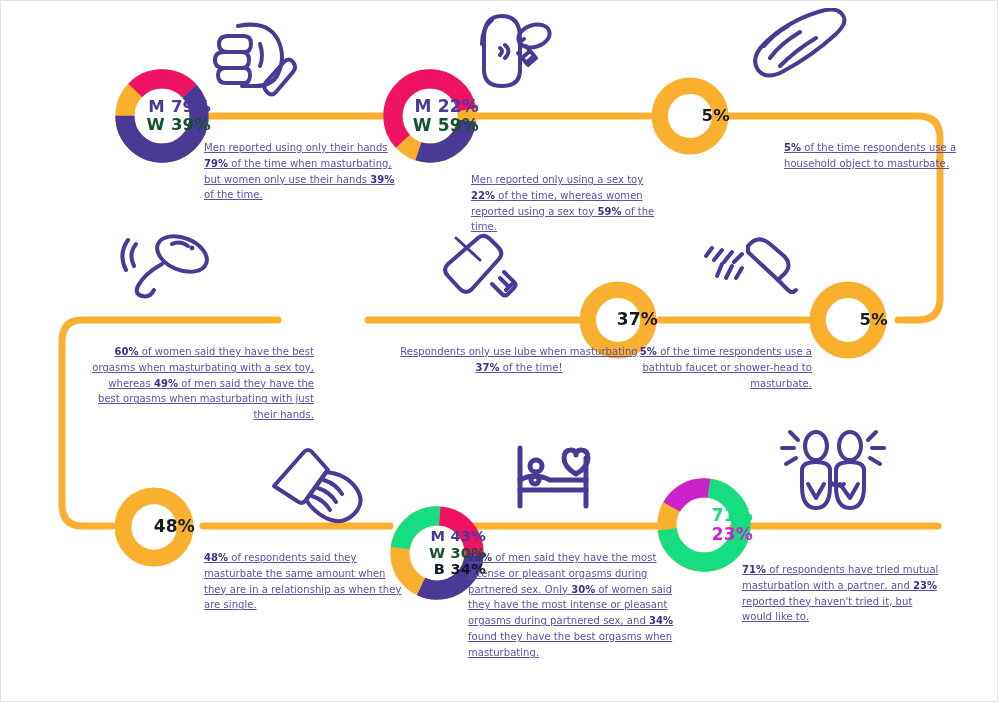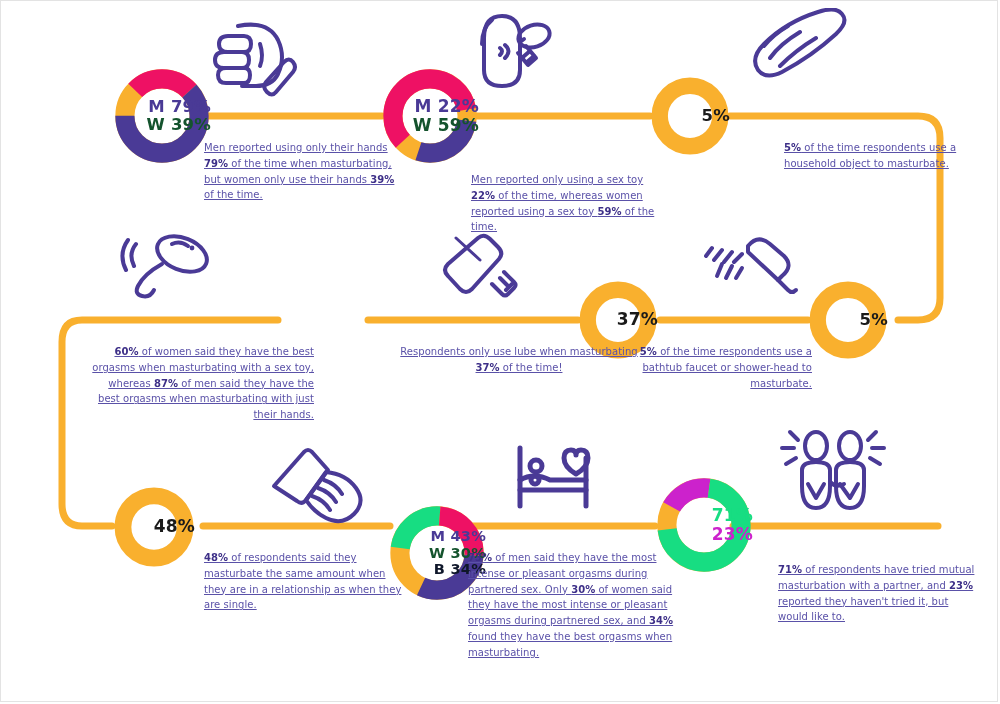--- a/index.html
+++ b/index.html
@@ -158,21 +158,21 @@
         <ellipse cx="62" cy="32" rx="26" ry="16" transform="rotate(22 62 32)"></ellipse>
         <path d="M52 22 q8 -4 16 2"></path>
         <path d="M42 42 q-18 10 -24 22 q-4 8 4 10 q8 2 12 -6"></path>
         <path d="M16 22 q-8 10 -2 22 M8 18 q-10 14 -2 30"></path>
         <circle cx="72" cy="26" r="2.4" fill="#4a3a96" stroke="none"></circle>
       </g>
     </svg>
   </div>
 
 
-  <div class="txt right" style="left:92px;top:344px;width:222px;"><b>60%</b> of women said they have the best orgasms when masturbating with a sex toy, whereas <b>87%</b> of men said they have the best orgasms when masturbating with just their hands.</div>
+  <div class="txt right" style="left:92px;top:344px;width:222px;"><b>60%</b> of women said they have the best orgasms when masturbating with a sex toy, whereas <b>49%</b> of men said they have the best orgasms when masturbating with just their hands.</div>
 
   <div class="icon" style="left:436px;top:228px;">
     <svg width="90" height="80" viewBox="0 0 90 80">
       <g fill="none" stroke="#4a3a96" stroke-width="4" stroke-linecap="round" stroke-linejoin="round">
         <path d="M12 48 q-6 -6 0 -12 l30 -26 q6 -5 12 1 l8 8 q6 6 1 12 l-27 30 q-6 6 -12 0z"></path>
         <path d="M20 10 l24 22" stroke-width="3"></path>
         <path d="M56 56 l10 10 q3 3 6 0 l6 -6 q3 -3 0 -6 l-10 -10"></path>
         <path d="M64 50 l8 8 M70 62 l6 -6"></path>
       </g>
     </svg>
@@ -282,17 +282,17 @@
         <path d="M30 46 q0 -8 14 -8 q14 0 14 8 v16 q0 22 -14 22 q-14 0 -14 -22z"></path>
         <path d="M64 46 q0 -8 14 -8 q14 0 14 8 v16 q0 22 -14 22 q-14 0 -14 -22z"></path>
         <path d="M36 60 l8 14 l8 -14 M68 60 l10 14 l8 -14"></path>
         <path d="M58 58 q6 6 14 2"></path>
         <path d="M18 8 l8 8 M10 24 h12 M14 40 l10 -6"></path>
         <path d="M104 8 l-8 8 M112 24 h-12 M108 40 l-10 -6"></path>
       </g>
     </svg>
   </div>
 
-  <div class="txt" style="left:742px;top:562px;width:200px;margin-left:36px;"><b>71%</b> of respondents have tried mutual masturbation with a partner, and <b>23%</b> reported they haven't tried it, but would like to.</div>
+  <div class="txt" style="left:742px;top:562px;width:200px;"><b>71%</b> of respondents have tried mutual masturbation with a partner, and <b>23%</b> reported they haven't tried it, but would like to.</div>
 
 </div>
 
 <div class="border-frame"></div>
 
 </body></html>

